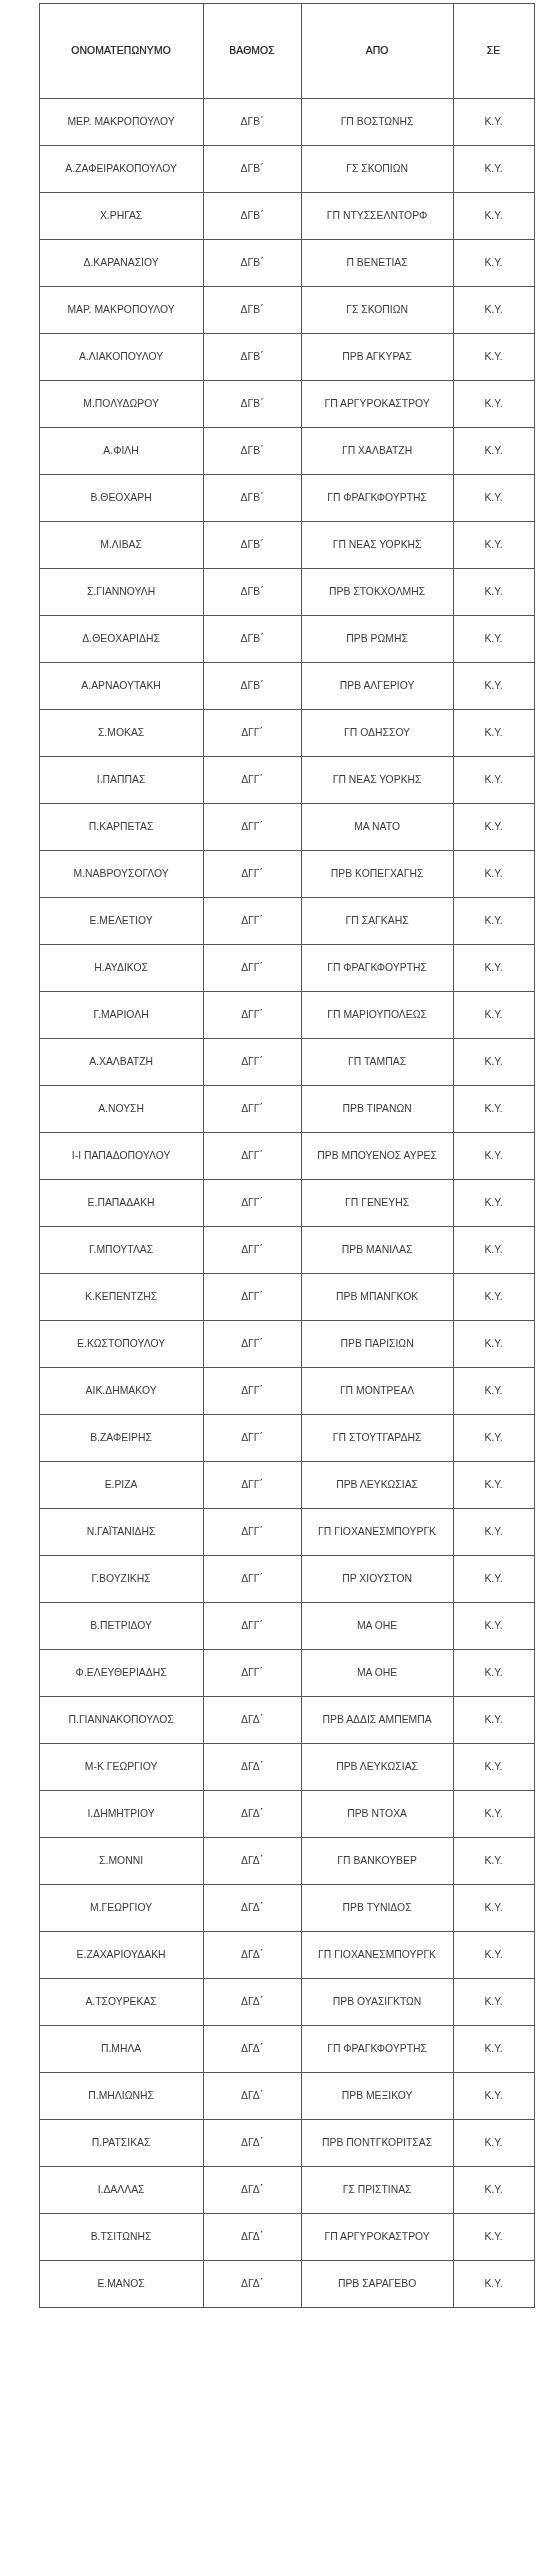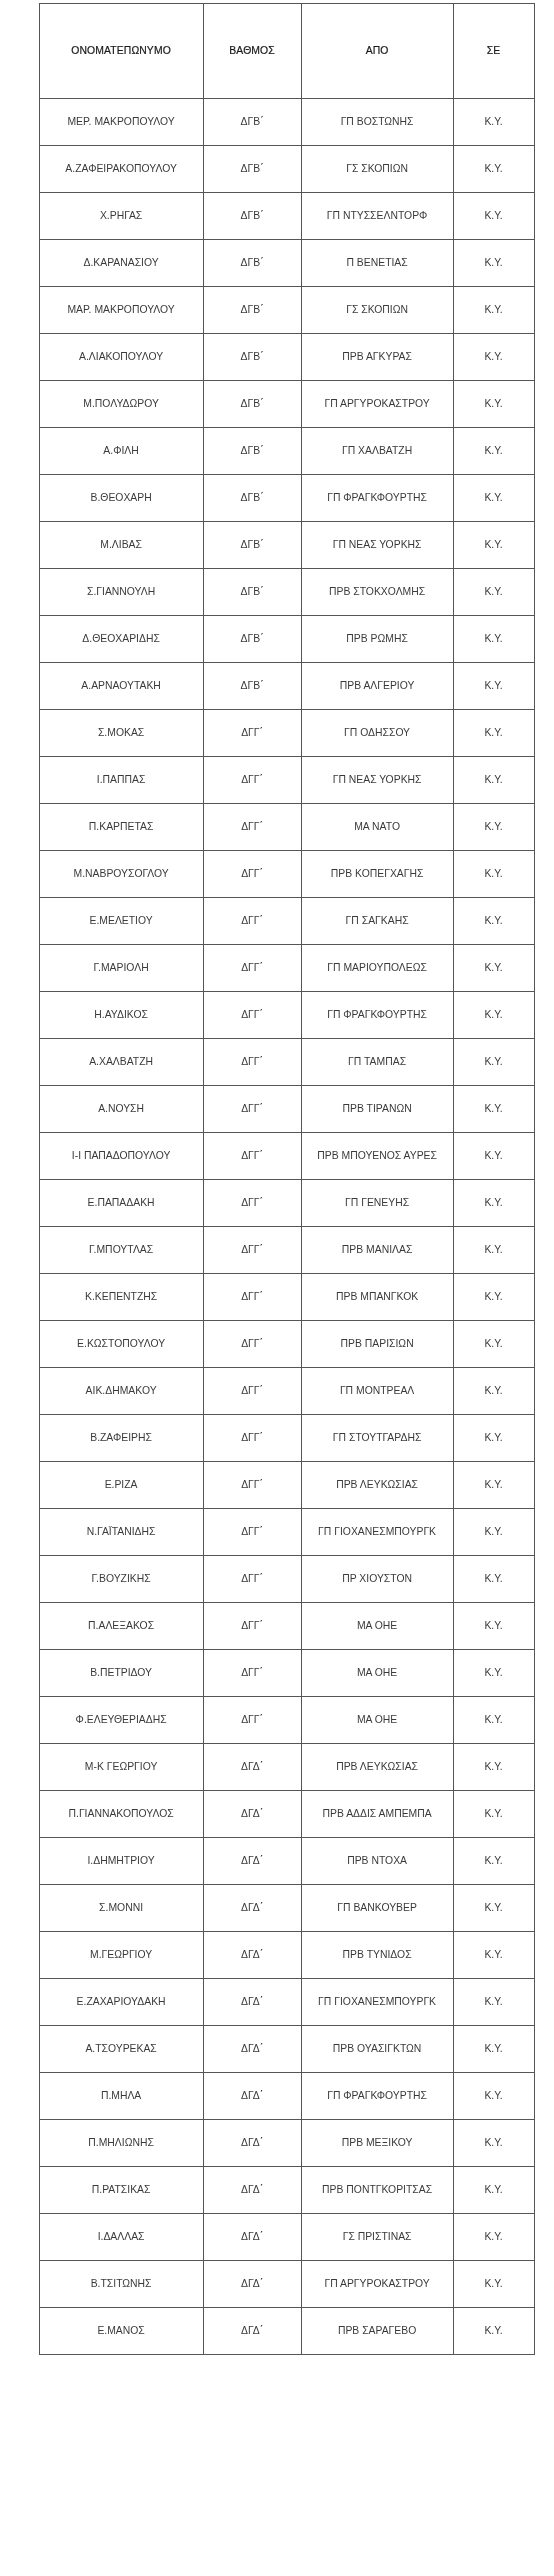--- a/index.html
+++ b/index.html
@@ -174,32 +174,32 @@
           <td>ΠΡΒ ΚΟΠΕΓΧΑΓΗΣ</td>
           <td>Κ.Υ.</td>
         </tr>
         <tr>
           <td>Ε.ΜΕΛΕΤΙΟΥ</td>
           <td>ΔΓΓ΄</td>
           <td>ΓΠ ΣΑΓΚΑΗΣ</td>
           <td>Κ.Υ.</td>
         </tr>
         <tr>
+          <td>Η.ΑΥΔΙΚΟΣ</td>
+          <td>ΔΓΓ΄</td>
+          <td>ΓΠ ΦΡΑΓΚΦΟΥΡΤΗΣ</td>
+          <td>Κ.Υ.</td>
+        </tr>
+        <tr>
           <td>Γ.ΜΑΡΙΟΛΗ</td>
           <td>ΔΓΓ΄</td>
           <td>ΓΠ ΜΑΡΙΟΥΠΟΛΕΩΣ</td>
           <td>Κ.Υ.</td>
         </tr>
         <tr>
-          <td>Η.ΑΥΔΙΚΟΣ</td>
-          <td>ΔΓΓ΄</td>
-          <td>ΓΠ ΦΡΑΓΚΦΟΥΡΤΗΣ</td>
-          <td>Κ.Υ.</td>
-        </tr>
-        <tr>
           <td>Α.ΧΑΛΒΑΤΖΗ</td>
           <td>ΔΓΓ΄</td>
           <td>ΓΠ ΤΑΜΠΑΣ</td>
           <td>Κ.Υ.</td>
         </tr>
         <tr>
           <td>Α.ΝΟΥΣΗ</td>
           <td>ΔΓΓ΄</td>
           <td>ΠΡΒ ΤΙΡΑΝΩΝ</td>
           <td>Κ.Υ.</td>
@@ -258,47 +258,41 @@
           <td>ΓΠ ΓΙΟΧΑΝΕΣΜΠΟΥΡΓΚ</td>
           <td>Κ.Υ.</td>
         </tr>
         <tr>
           <td>Γ.ΒΟΥΖΙΚΗΣ</td>
           <td>ΔΓΓ΄</td>
           <td>ΠΡ ΧΙΟΥΣΤΟΝ</td>
           <td>Κ.Υ.</td>
         </tr>
         <tr>
-          <td>Π.ΑΛΕΞΑΚΟΣ</td>
+          <td>Β.ΠΕΤΡΙΔΟΥ</td>
           <td>ΔΓΓ΄</td>
           <td>ΜΑ ΟΗΕ</td>
           <td>Κ.Υ.</td>
         </tr>
         <tr>
-          <td>Β.ΠΕΤΡΙΔΟΥ</td>
+          <td>Φ.ΕΛΕΥΘΕΡΙΑΔΗΣ</td>
           <td>ΔΓΓ΄</td>
           <td>ΜΑ ΟΗΕ</td>
           <td>Κ.Υ.</td>
         </tr>
         <tr>
-          <td>Φ.ΕΛΕΥΘΕΡΙΑΔΗΣ</td>
-          <td>ΔΓΓ΄</td>
-          <td>ΜΑ ΟΗΕ</td>
+          <td>Π.ΓΙΑΝΝΑΚΟΠΟΥΛΟΣ</td>
+          <td>ΔΓΔ΄</td>
+          <td>ΠΡΒ ΑΔΔΙΣ ΑΜΠΕΜΠΑ</td>
           <td>Κ.Υ.</td>
         </tr>
         <tr>
           <td>Μ-Κ ΓΕΩΡΓΙΟΥ</td>
           <td>ΔΓΔ΄</td>
           <td>ΠΡΒ ΛΕΥΚΩΣΙΑΣ</td>
-          <td>Κ.Υ.</td>
-        </tr>
-        <tr>
-          <td>Π.ΓΙΑΝΝΑΚΟΠΟΥΛΟΣ</td>
-          <td>ΔΓΔ΄</td>
-          <td>ΠΡΒ ΑΔΔΙΣ ΑΜΠΕΜΠΑ</td>
           <td>Κ.Υ.</td>
         </tr>
         <tr>
           <td>Ι.ΔΗΜΗΤΡΙΟΥ</td>
           <td>ΔΓΔ΄</td>
           <td>ΠΡΒ ΝΤΟΧΑ</td>
           <td>Κ.Υ.</td>
         </tr>
         <tr>
           <td>Σ.ΜΟΝΝΙ</td>

